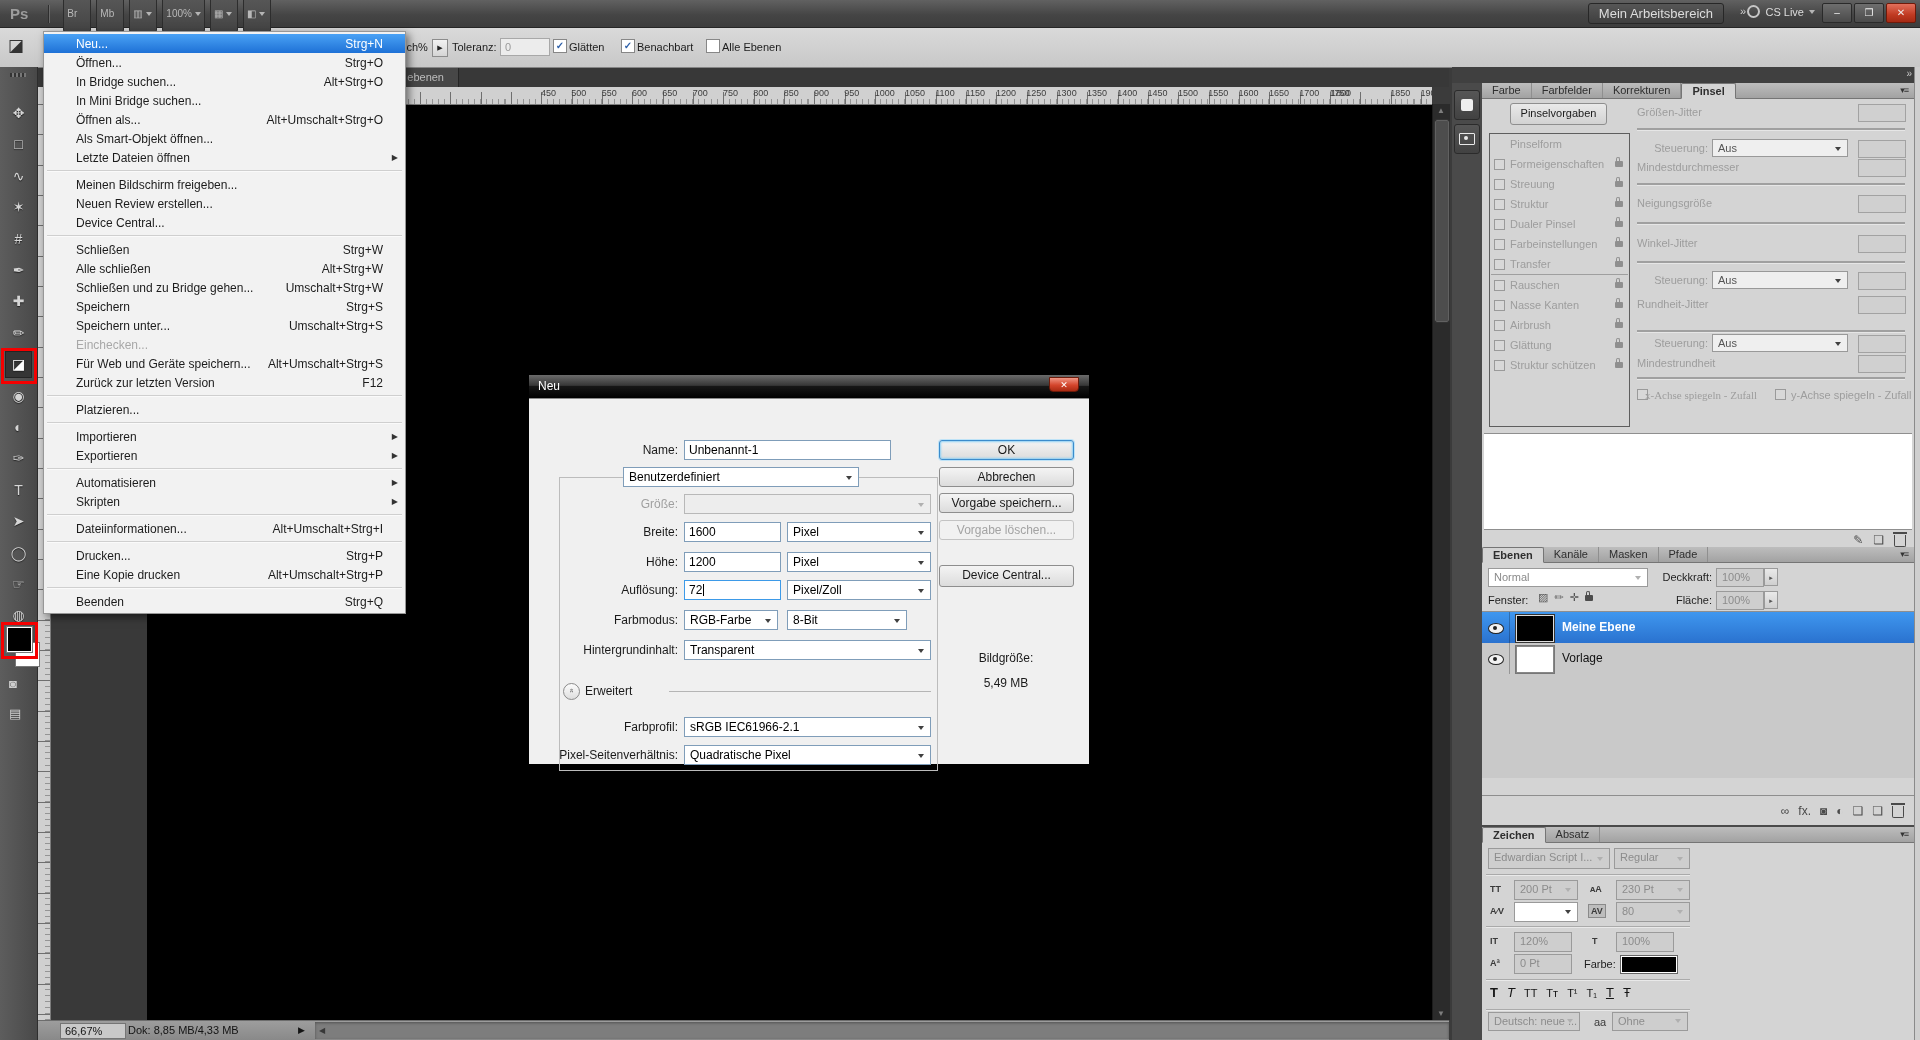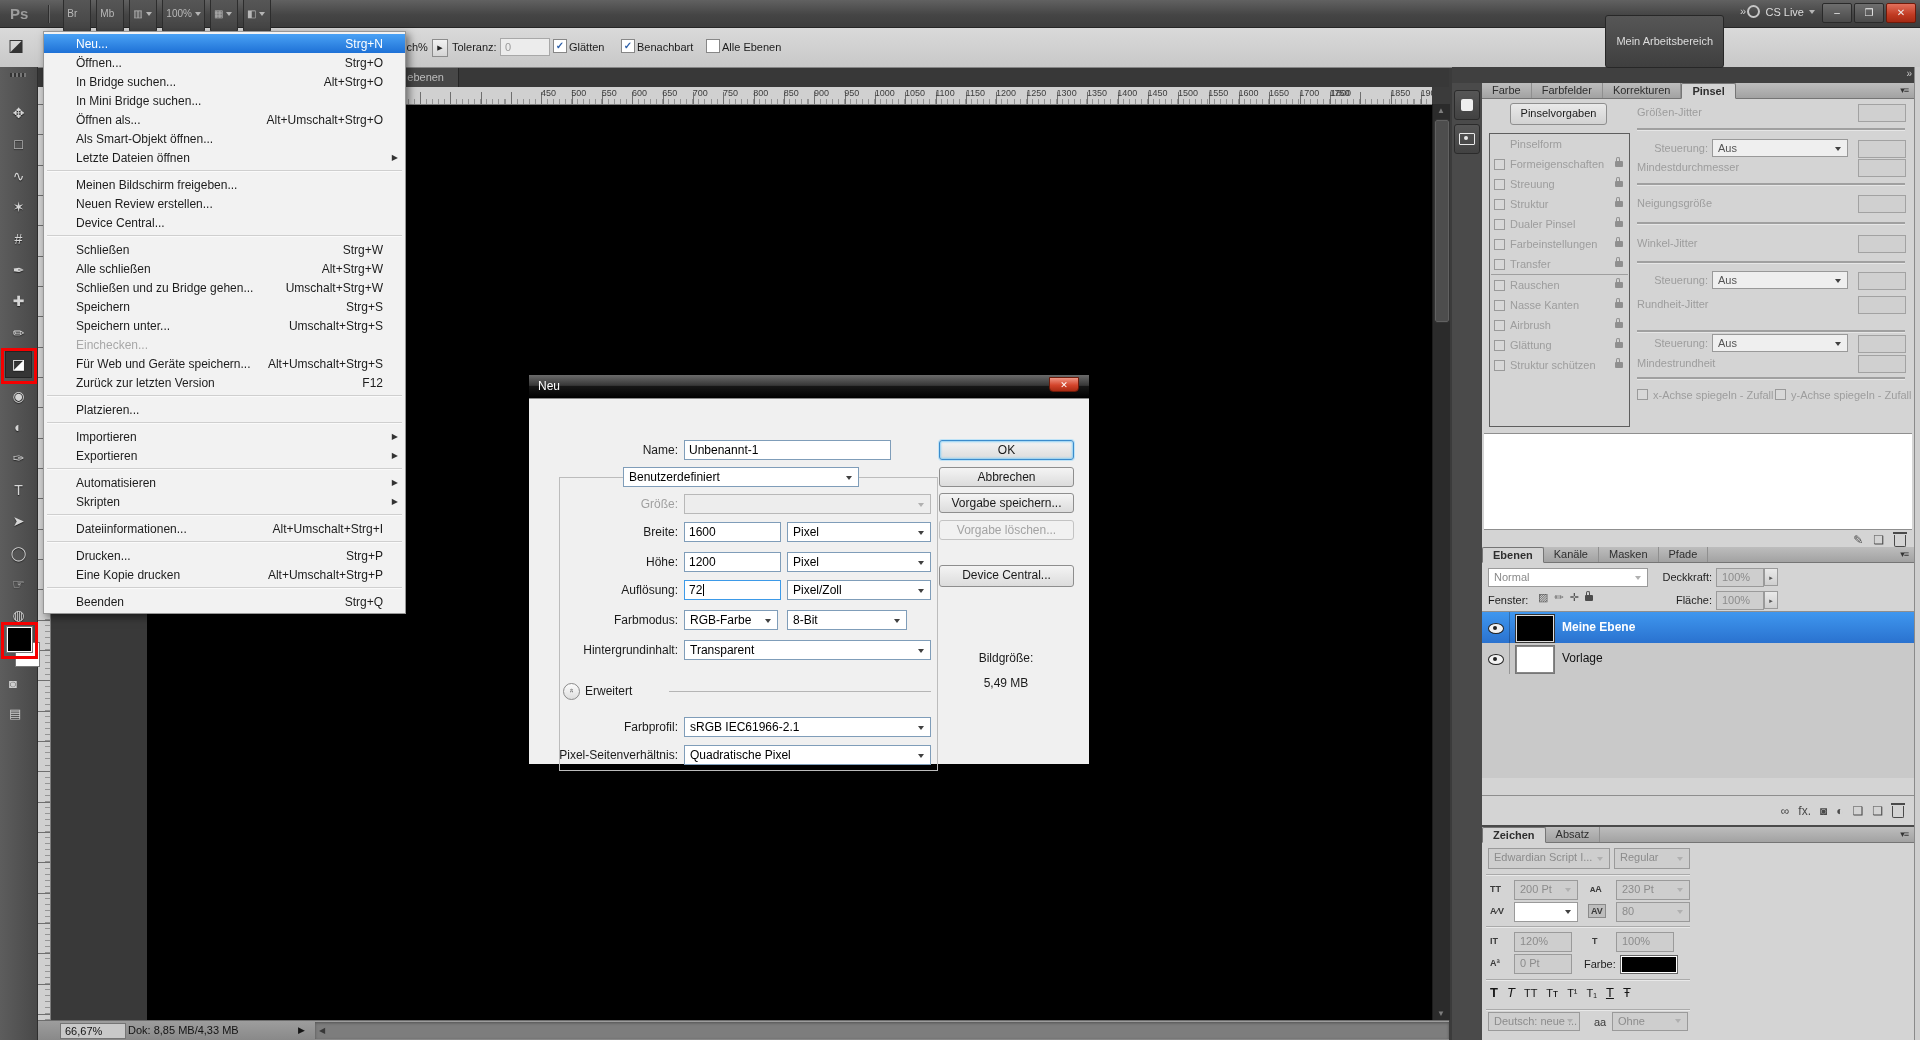--- a/index.html
+++ b/index.html
@@ -13,23 +13,23 @@
            display:flex;align-items:center;color:#e3e3e3;z-index:30;}
   #pslogo{font-weight:bold;font-size:15px;color:#9c9c9c;padding:0 12px 0 10px;}
   .mb-item{padding:0 11px;height:27px;line-height:27px;cursor:default;}
   .mb-item.on{background:#3a3a3a;box-shadow:inset 0 0 0 1px #262626;}
   .mb-sep{width:1px;height:18px;background:#2e2e2e;margin:0 8px;box-shadow:1px 0 0 #6a6a6a;}
   #appbar-icons{display:flex;align-items:center;gap:5px;margin-left:6px;}
   .ab-btn{min-width:20px;height:18px;line-height:18px;text-align:center;color:#b9b9b9;font-size:10px;
           background:linear-gradient(#585858,#444);border:1px solid #2d2d2d;border-radius:2px;padding:8px 3px;
           display:flex;align-items:center;gap:3px;}
   .caret{width:0;height:0;border:3px solid transparent;border-top:4px solid #b5b5b5;margin-top:4px;}
-  #workspace-btn{position:absolute;right:196px;top:3px;height:19px;line-height:19px;padding:16px 10px;
+  #workspace-btn{position:absolute;right:196px;top:3px;height:19px;line-height:19px;padding:0 10px;
           background:linear-gradient(#565656,#3f3f3f);border:1px solid #272727;border-radius:3px;
-          color:#ddd;font-size:11px;margin-top:12px;}
+          color:#ddd;font-size:13px;}
   #mb-overflow{position:absolute;right:176px;top:5px;color:#cfcfcf;font-size:11px;letter-spacing:-2px;}
   #cslive{position:absolute;right:105px;top:5px;display:flex;align-items:center;gap:5px;color:#ddd;font-size:11px;}
   .ring{width:9px;height:9px;border:2px solid #c6c6c6;border-radius:50%;}
   #window-buttons{position:absolute;right:4px;top:3px;display:flex;gap:2px;}
   .win-btn{width:28px;height:18px;line-height:17px;text-align:center;font-size:10px;color:#eee;
            background:linear-gradient(#6e6e6e,#4a4a4a);border:1px solid #2a2a2a;border-radius:2px;}
   .win-btn.close{background:linear-gradient(#e2705c,#c03a22 60%,#a52a14);border-color:#6f1a0a;}
 
   
   #optionsbar{position:absolute;left:0;top:27px;width:1920px;height:40px;
@@ -642,21 +642,21 @@
 
       <div class="plabel" style="left:150px;top:254px;width:76px;text-align:right;">Steuerung:</div>
       <div class="bcombo" style="left:230px;top:251px;"><span>Aus</span><span class="tri" style="top:7px;"></span></div>
       <div class="vbox" style="left:376px;top:252px;"></div>
 
       <div class="plabel" style="left:155px;top:274px;">Mindestrundheit</div>
       <div class="vbox" style="left:376px;top:272px;"></div>
       <div class="slider" style="left:155px;top:294px;width:268px;"></div>
 
       <div class="cb" style="position:absolute;left:155px;top:306px;"></div>
-      <div class="plabel" style="left:171px;top:306px;">x-Achse spiegeln - Zufall</div>
+      <div class="plabel" style="left:163px;top:306px;font-family:Liberation Serif, serif;">x-Achse spiegeln - Zufall</div>
       <div class="cb" style="position:absolute;left:293px;top:306px;"></div>
       <div class="plabel" style="left:309px;top:306px;">y-Achse spiegeln - Zufall</div>
 
       <div id="brush-preview"></div>
       <div class="pfoot" style="right:8px;top:449px;">
           <div class="pficon">✎</div>
           <div class="pficon">❏</div>
           <div class="pficon">
             <div class="trash"></div>
           </div>

